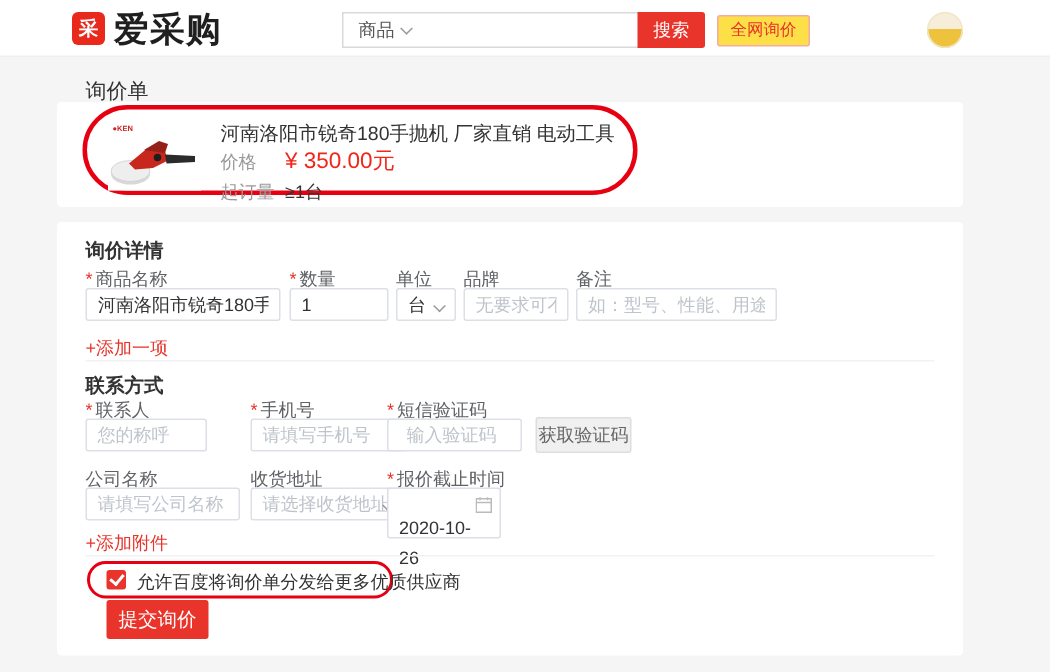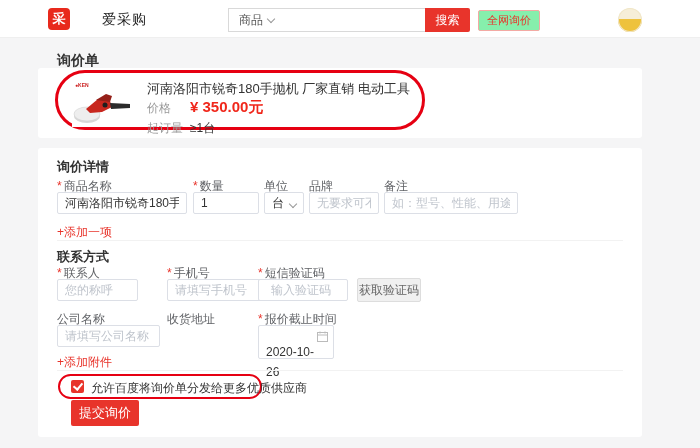--- a/index.html
+++ b/index.html
@@ -10,53 +10,53 @@
     position:relative; overflow:hidden;
   }
 
   
   .header { position:absolute; left:0; top:0; width:700px; height:38px;
     background:#fff; border-bottom:1px solid #efefef; }
   .logo-icon { position:absolute; left:48px; top:8px; width:22px; height:22px;
     background:#e8291c; border-radius:4px; color:#fff; font-weight:bold;
     font-size:13px; text-align:center; line-height:22px; }
   .logo-text { position:absolute; left:76px; top:0; height:38px; line-height:38px;
-    font-size:14px; font-weight:normal; color:#1f1f1f; letter-spacing:1px;margin-left:26px; }
+    font-size:23px; font-weight:bold; color:#1f1f1f; letter-spacing:1px; }
   .search-box { position:absolute; left:228px; top:8px; width:228px; height:24px;
     background:#fff; border:1px solid #d9d9d9; border-right:none; }
   .search-category { position:absolute; left:10px; top:0; height:22px; line-height:22px;
     color:#555; font-size:12px; }
   .chev { display:inline-block; width:6px; height:6px; border-right:1px solid #999;
     border-bottom:1px solid #999; transform:rotate(45deg); margin-left:5px;
     vertical-align:2px; }
   .search-btn { position:absolute; left:425px; top:8px; width:45px; height:24px;
     background:#e8342b; color:#fff; border:none; font-size:12px; cursor:pointer;
     border-radius:0 2px 2px 0; font-family:inherit; }
   .quote-all-btn { position:absolute; left:478px; top:10px; height:21px; padding:0 8px;
-    background:#86efac; border:1px solid #f3aaa4; border-radius:2px; color:#e8342b;
+    background:#fde047; border:1px solid #f3aaa4; border-radius:2px; color:#e8342b;
     font-size:11px; line-height:19px; cursor:pointer; font-family:inherit; }
   .avatar { position:absolute; left:618px; top:8px; width:24px; height:24px;
     border-radius:50%; background:linear-gradient(#f6eed8 46%, #eec23d 46%);
     box-shadow:0 0 0 1px #f0e6c8 inset; }
 
   
   .page-title { position:absolute; left:57px; top:52px; font-size:14px;
-    font-weight:bold; color:#333; }
+    font-weight:normal; color:#333; }
 
   
   .product-card { position:absolute; left:38px; top:68px; width:604px; height:70px;
     background:#fff; border-radius:3px; }
   .product-annot { position:absolute; left:17px; top:2px; width:370px; height:60px;
     border:3px solid #e60012; border-radius:30px; pointer-events:none; }
   .product-img { position:absolute; left:34px; top:11px; width:62px; height:48px;
     background:#fff; }
   .product-title { position:absolute; left:109px; top:12px; font-size:13px; color:#333; }
   .p-label { position:absolute; left:109px; color:#999; font-size:12px; }
   .p-price { position:absolute; left:152px; top:30px; color:#f0271b;
-    font-size:15px; font-weight:bold; }
+    font-size:15px; font-weight:normal; }
   .p-moq { position:absolute; left:152px; top:52px; color:#333; font-size:12px; }
 
   
   .form-card { position:absolute; left:38px; top:148px; width:604px; height:289px;
     background:#fff; border-radius:3px; }
   .sec-title { position:absolute; font-size:13px; font-weight:bold; color:#333; }
   .f-label { position:absolute; font-size:12px; color:#606266; }
   .f-label.required::before { content:"*"; color:#e8342b; margin-right:2px;
     font-size:12px; }
   .f-input { position:absolute; height:22px; border:1px solid #dcdfe6; border-radius:2px;
@@ -161,20 +161,24 @@
   <input class="f-input" style="left: 19px; top: 131px; width: 81px;" placeholder="您的称呼">
   <input class="f-input" style="left: 129px; top: 131px; width: 103px;" placeholder="请填写手机号">
   <input class="f-input" style="left: 220px; top: 131px; width: 90px; padding-left: 12px;" placeholder="输入验证码">
   <button class="code-btn" style="left:319px; top:130px; width:64px">获取验证码</button>
 
   <div class="f-label" style="left:19px; top:163px">公司名称</div>
   <div class="f-label" style="left:129px; top:163px">收货地址</div>
   <div class="f-label required" style="left:220px; top:163px">报价截止时间</div>
 
   <input class="f-input" style="left: 19px; top: 177px; width: 103px;" placeholder="请填写公司名称">
+  <div class="fake-select" style="left:129px; top:177px; width:103px">
+    <span class="sel-text is-placeholder">请选择收货地址</span>
+    <span class="chev sel-chev"></span>
+  </div>
   <div class="date-input" style="left:220px; top:177px; width:76px">
     <span>2020-10-26</span>
     <svg class="cal-icon" viewBox="0 0 11 11">
       <rect x="0.5" y="1.5" width="10" height="9" fill="none" stroke="#bbb"></rect>
       <line x1="0.5" y1="4" x2="10.5" y2="4" stroke="#bbb"></line>
       <line x1="3" y1="0.5" x2="3" y2="2.5" stroke="#bbb"></line>
       <line x1="8" y1="0.5" x2="8" y2="2.5" stroke="#bbb"></line>
     </svg>
   </div>
 

